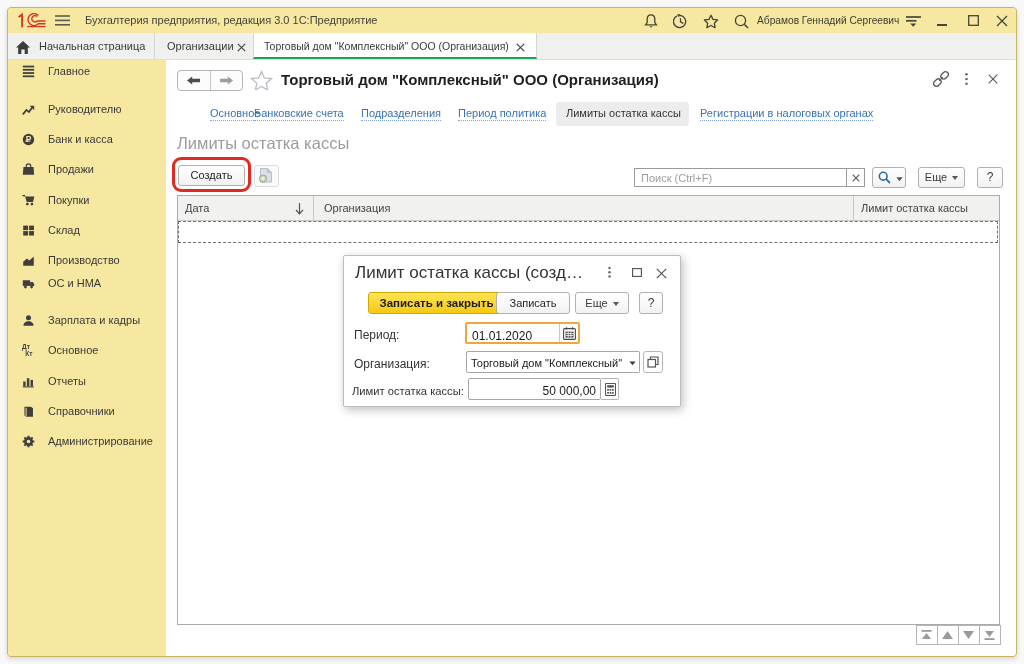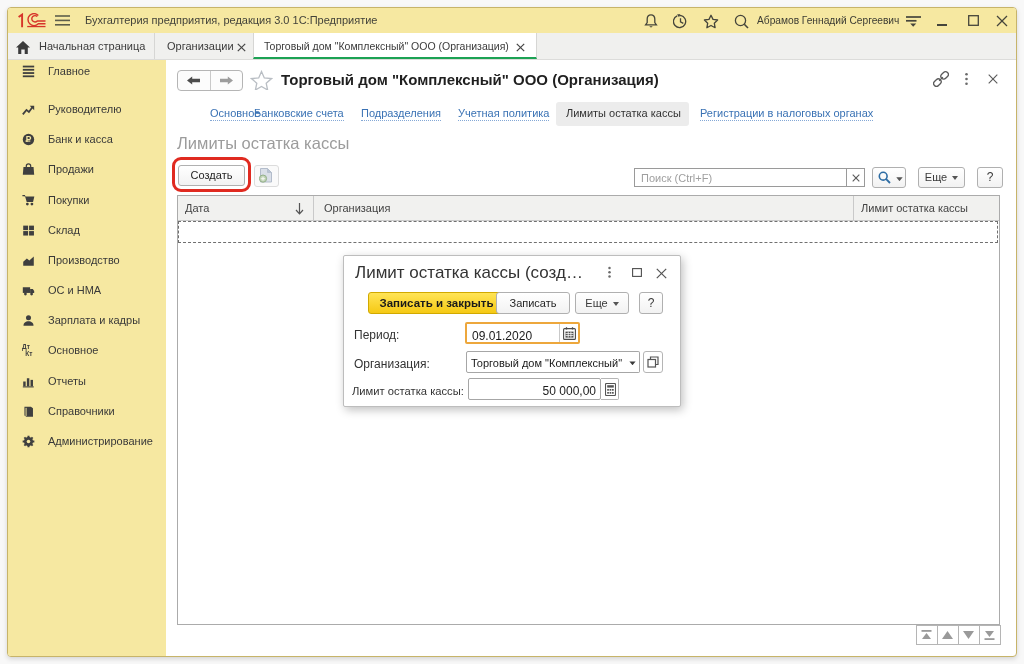--- a/index.html
+++ b/index.html
@@ -154,21 +154,21 @@
         </g>
       </svg>
 <div class="abs sbtxt">Склад</div>
 </div>
 <div class="abs sbitem" style="top:245px;">
 <svg class="abs sbicon" style="top:9px;" width="13" height="13" viewBox="0 0 16 16">
         <path d="M1.5,14.5 L1.5,9.5 L6,5.5 L9,8 L14.5,3 L14.5,14.5 Z" fill="#3f3f3f"></path>
       </svg>
 <div class="abs sbtxt">Производство</div>
 </div>
-<div class="abs sbitem" style="top:275px;padding-left:34px;">
+<div class="abs sbitem" style="top:268px;padding-left:34px;">
 <svg class="abs sbicon" style="top:9px;" width="13" height="13" viewBox="0 0 16 16">
         <rect x="1" y="4" width="9" height="7" fill="#3f3f3f"></rect>
         <path d="M10,6 L13.3,6 L15,8.5 L15,11 L10,11 Z" fill="#3f3f3f"></path>
         <circle cx="4.2" cy="12.3" r="1.7" fill="#3f3f3f"></circle>
         <circle cx="11.8" cy="12.3" r="1.7" fill="#3f3f3f"></circle>
       </svg>
 <div class="abs sbtxt">ОС и НМА</div>
 </div>
 <div class="abs sbitem" style="top:305px;">
 <svg class="abs sbicon" style="top:9px;" width="13" height="13" viewBox="0 0 16 16">
@@ -239,21 +239,21 @@
 <svg class="abs" style="left:988px;top:74px;" width="10" height="10" viewBox="0 0 10 10">
   <g stroke="#5a5a5a" stroke-width="1.1">
         <path d="M0.7,0.7 L9.3,9.3"></path>
         <path d="M9.3,0.7 L0.7,9.3"></path>
       </g>
 </svg>
 
 <div class="abs link" style="left:186px;top:107px;margin-left:24px;">Основное</div>
 <div class="abs link" style="left:254px;top:107px;">Банковские счета</div>
 <div class="abs link" style="left:361px;top:107px;">Подразделения</div>
-<div class="abs link" style="left:458px;top:107px;">Учетная политика</div>
+<div class="abs link" style="left:458px;top:107px;">Период политика</div>
 <div class="abs" style="left:556px;top:102px;width:133px;height:24px;background:#ececec;border-radius:3px;"></div>
 <div class="abs" style="left:566px;top:107px;font-size:11px;color:#333;">Лимиты остатка кассы</div>
 <div class="abs link" style="left:700px;top:107px;">Регистрации в налоговых органах</div>
 
 <div class="abs" style="left:177px;top:134px;font-size:16.5px;color:#9c9c9c;">Лимиты остатка кассы</div>
 
 <div class="abs" style="left:172px;top:157px;width:79px;height:35px;border:3.5px solid #e02a20;border-radius:9px;box-sizing:border-box;"></div>
 <div class="abs btn" style="left:178px;top:165px;width:67px;height:21px;line-height:19px;">Создать</div>
 <div class="abs" style="left:254px;top:165px;width:25px;height:22px;background:#fafafa;border:1px solid #dcdcdc;border-radius:3px;box-sizing:border-box;"></div>
 <svg class="abs" style="left:259px;top:168px;" width="14" height="15" viewBox="0 0 14 15">
@@ -330,21 +330,21 @@
         <path d="M0.8,0.8 L10.2,10.2"></path>
         <path d="M10.2,0.8 L0.8,10.2"></path>
       </g>
 </svg>
 <div class="abs" style="left:354px;top:292px;width:137px;height:22px;background:linear-gradient(#ffe456,#f5c914);border:1px solid #d1a900;border-radius:3px;box-sizing:border-box;text-align:center;line-height:20px;font-size:11.5px;font-weight:bold;color:#1a1a1a;margin-left:14px;">Записать и закрыть</div>
 <div class="abs btn" style="left:496px;top:292px;width:74px;height:22px;line-height:20px;">Записать</div>
 <div class="abs btn" style="left:575px;top:292px;width:54px;height:22px;line-height:20px;color:#3a3a3a;">Еще<span class="caret"></span></div>
 <div class="abs btn" style="left:639px;top:292px;width:24px;height:22px;line-height:20px;font-size:12px;color:#3a3a3a;">?</div>
 <div class="abs" style="left:354px;top:328px;font-size:12px;color:#333;">Период:</div>
 <div class="abs" style="left:465px;top:322px;width:115px;height:22px;background:#fff;border:2px solid #eda73c;border-radius:2px;box-sizing:border-box;"></div>
-<div class="abs" style="left:472px;top:329px;font-size:12px;color:#1a1a1a;">09.01.2020</div>
+<div class="abs" style="left:472px;top:329px;font-size:12px;color:#1a1a1a;">01.01.2020</div>
 <div class="abs" style="left:559px;top:324px;width:1px;height:18px;background:#c9c9c9;"></div>
 <svg class="abs" style="left:563px;top:327px;" width="13" height="13" viewBox="0 0 13 13">
   <rect x="0.6" y="1.6" width="11.8" height="10.8" rx="1" fill="none" stroke="#4a4a4a" stroke-width="1.1"></rect>
   <path d="M3.5,0.2 L3.5,2.6 M9.5,0.2 L9.5,2.6" stroke="#4a4a4a" stroke-width="1.3"></path>
   <rect x="2.5" y="4.6" width="8" height="6" fill="#4a4a4a"></rect>
   <g stroke="#fff" stroke-width="0.8">
         <path d="M2.5,6.6 H10.5 M2.5,8.6 H10.5"></path>
         <path d="M5.2,4.6 V10.6 M7.9,4.6 V10.6"></path>
       </g>
 </svg>

